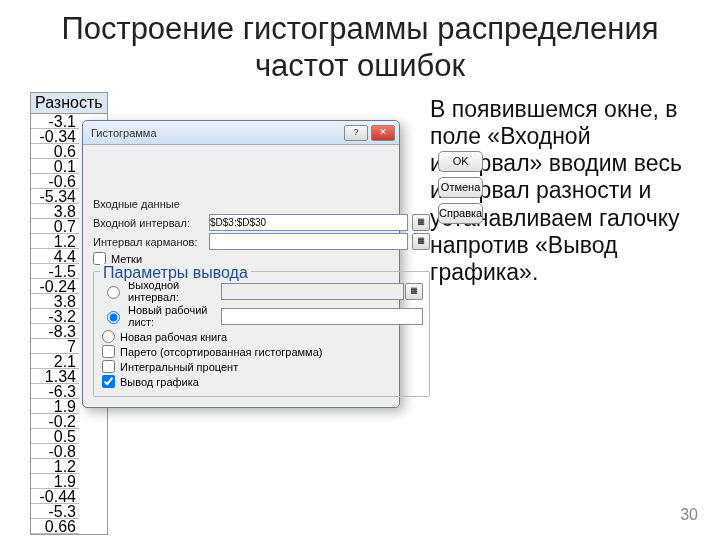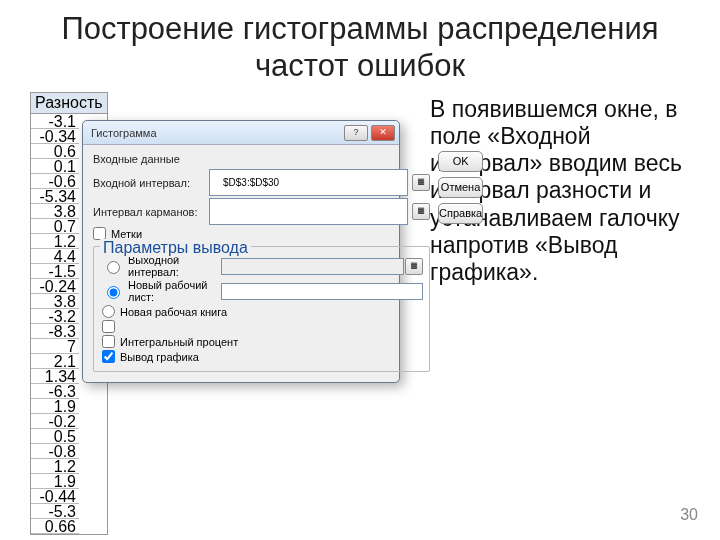--- a/index.html
+++ b/index.html
@@ -97,38 +97,38 @@
   }
   .winbtn.close {
     background: linear-gradient(#f07c6e,#c93a2b);
     color: #fff;
   }
   .dlg-body {
     display: flex;
     padding: 6px 8px 10px 10px;
     gap: 8px;
   }
-  .dlg-left { flex: 1; }
+  .dlg-left { flex: 1; margin-top: 45px; }
   .dlg-right { width: 56px; display:flex; flex-direction:column; gap:5px; }
   .dlg-btn {
     height: 21px;
     border: 1px solid #8a8a8a;
     border-radius: 5px;
     background: linear-gradient(#fdfdfd,#e2e2e2);
     font-size: 11px;
     text-align: center;
     line-height: 19px;
     cursor: pointer;
   }
   .section-label { font-size: 11px; color: #222; margin: 2px 0 4px 0;}
   .row { display:flex; align-items:center; gap:4px; margin:2px 0; }
   .row label { width: 112px; font-size:11px; color:#222;}
   .txt {
-    flex:1; height:27px; border:1px solid #7a90aa;
-    background:#fff; font-size:10px; padding:0 13px;
+    flex:1; height:17px; border:1px solid #7a90aa;
+    background:#fff; font-size:10px; padding:0 0;
   }
   .refbtn {
     width:18px; height:17px; border:1px solid #8a8a8a;
     background:linear-gradient(#fafafa,#ddd);
     font-size:8px; line-height:14px; text-align:center;
     border-radius:2px; cursor:pointer;
   }
   .group {
     border:1px solid #bbb; border-radius:2px;
     margin-top:6px; padding:6px 6px 6px 8px; position:relative;
@@ -227,20 +227,21 @@
               <span>Новый рабочий лист:</span>
             </span>
           <input class="txt2" style="">
         </div>
         <div class="rad">
           <input type="radio" name="out" style="">
           <span>Новая рабочая книга</span>
         </div>
         <div class="chk">
           <input type="checkbox" style="">
+          <span>Парето (отсортированная гистограмма)</span>
         </div>
         <div class="chk">
           <input type="checkbox" style="">
           <span>Интегральный процент</span>
         </div>
         <div class="chk">
           <input type="checkbox" checked="" style="">
           <span>Вывод графика</span>
         </div>
       </div>

